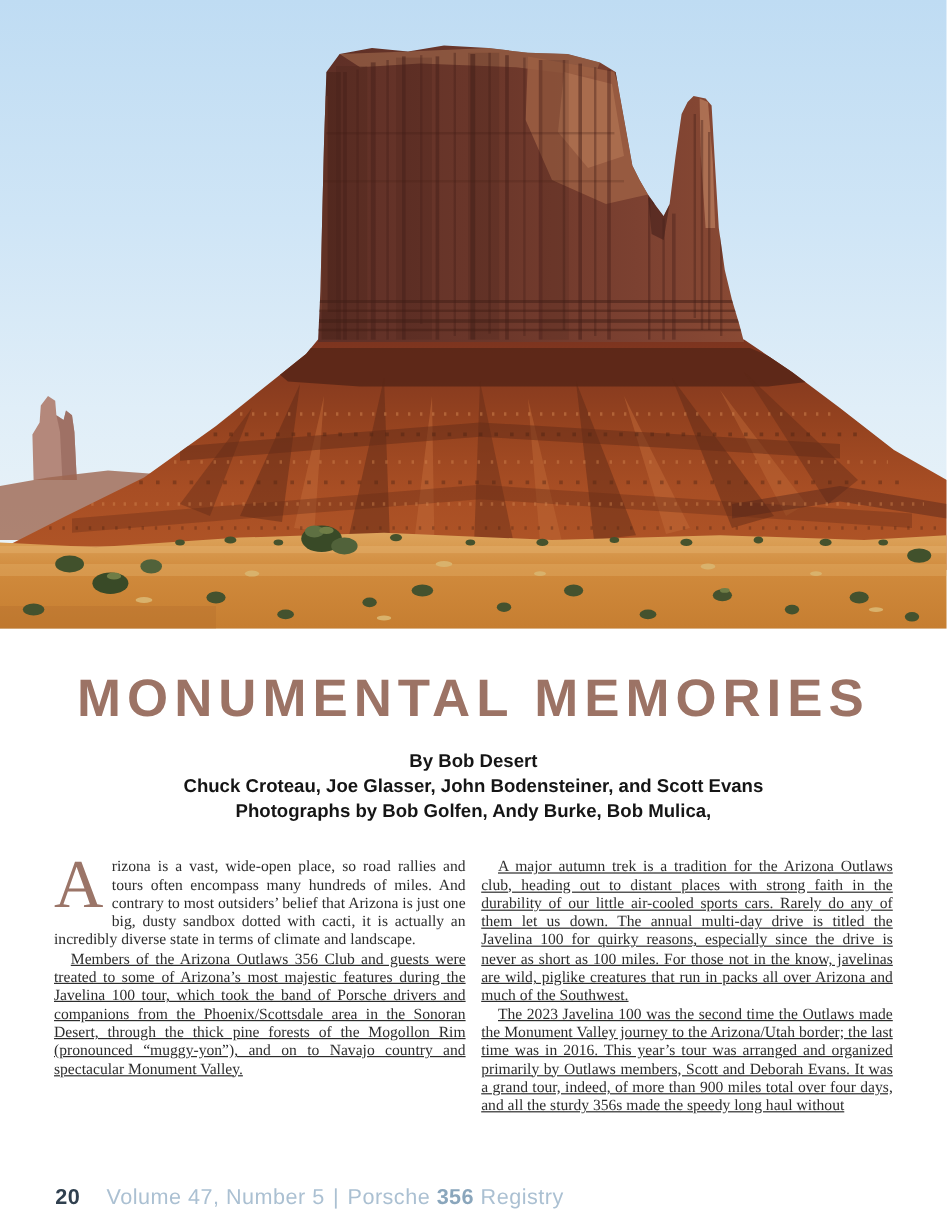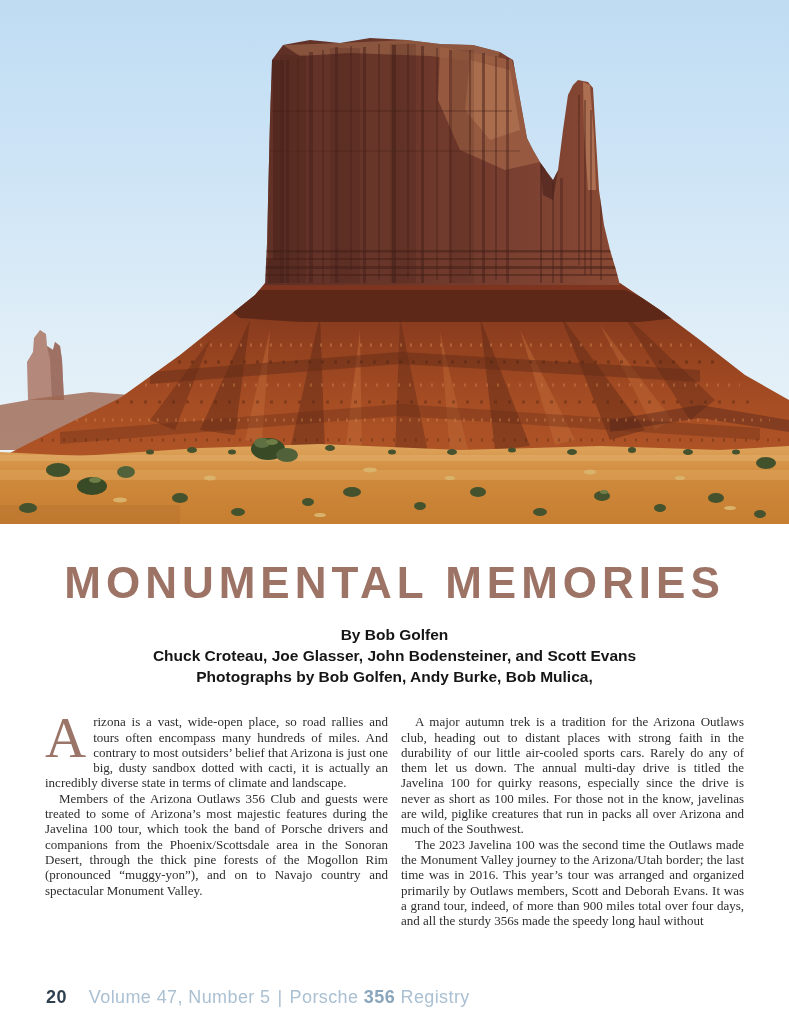--- a/index.html
+++ b/index.html
@@ -15,21 +15,21 @@
   .subtitle{margin:13px 0 0;text-align:center;font-size:19px;line-height:1.2;
             font-weight:400;color:#3b3b3b;letter-spacing:.2px;}
   .byline{margin:17px 0 0;text-align:center;font-weight:700;font-size:15.5px;
           line-height:21px;color:#151515;}
   .byline p{margin:0;}
   
   .columns{display:flex;gap:13px;margin:27px 45px 0;}
   .col{width:343px;}
   .col p{margin:0;font-family:"Liberation Serif",serif;font-size:13px;
          line-height:15.3px;color:#2d2d2d;text-align:justify;}
-  .col p.ind{text-indent:14px;}
+  .col p.ind{text-indent:14px;text-decoration:underline;}
   .dropcap{float:left;font-family:"Liberation Serif",serif;font-weight:400;
            font-size:57px;line-height:45px;padding:1px 7px 0 0;color:#9b7568;}
   
   .footer{position:absolute;left:46px;top:987px;font-size:18px;letter-spacing:.4px;
           white-space:nowrap;}
   .footer .pn{font-weight:700;color:#30404f;margin-right:22px;}
   .footer .lt{color:#abc0d2;}
   .footer .sep{color:#abc0d2;margin:0 7px;}
   .footer .b356{color:#8aa6bc;font-weight:700;}
 </style>
@@ -206,21 +206,21 @@
         <ellipse cx="120" cy="500" rx="7" ry="2.5" fill="#d9b26c"></ellipse>
         <ellipse cx="320" cy="515" rx="6" ry="2" fill="#d9b26c"></ellipse>
         <ellipse cx="730" cy="508" rx="6" ry="2" fill="#d9b26c"></ellipse>
       </g>
     </svg>
   </figure>
 
   <h1 class="title">MONUMENTAL MEMORIES</h1>
 
   <div class="byline">
-    <p>By Bob Golfen</p>
+    <p>By Bob Desert</p>
     <p>Chuck Croteau, Joe Glasser, John Bodensteiner, and Scott Evans</p>
     <p>Photographs by Bob Golfen, Andy Burke, Bob Mulica,</p>
   </div>
 
   <div class="columns">
     <div class="col">
       <p><span class="dropcap">A</span><span>rizona is a vast, wide-open place, so road rallies and tours often encompass many hundreds of miles. And contrary to most outsiders’ belief that Arizona is just one big, dusty sandbox dotted with cacti, it is actually an incredibly diverse state in terms of climate and landscape.</span></p>
       <p class="ind">Members of the Arizona Outlaws 356 Club and guests were treated to some of Arizona’s most majestic features during the Javelina 100 tour, which took the band of Porsche drivers and companions from the Phoenix/Scottsdale area in the Sonoran Desert, through the thick pine forests of the Mogollon Rim (pronounced “muggy-yon”), and on to Navajo country and spectacular Monument Valley.</p>
     </div>
     <div class="col">

